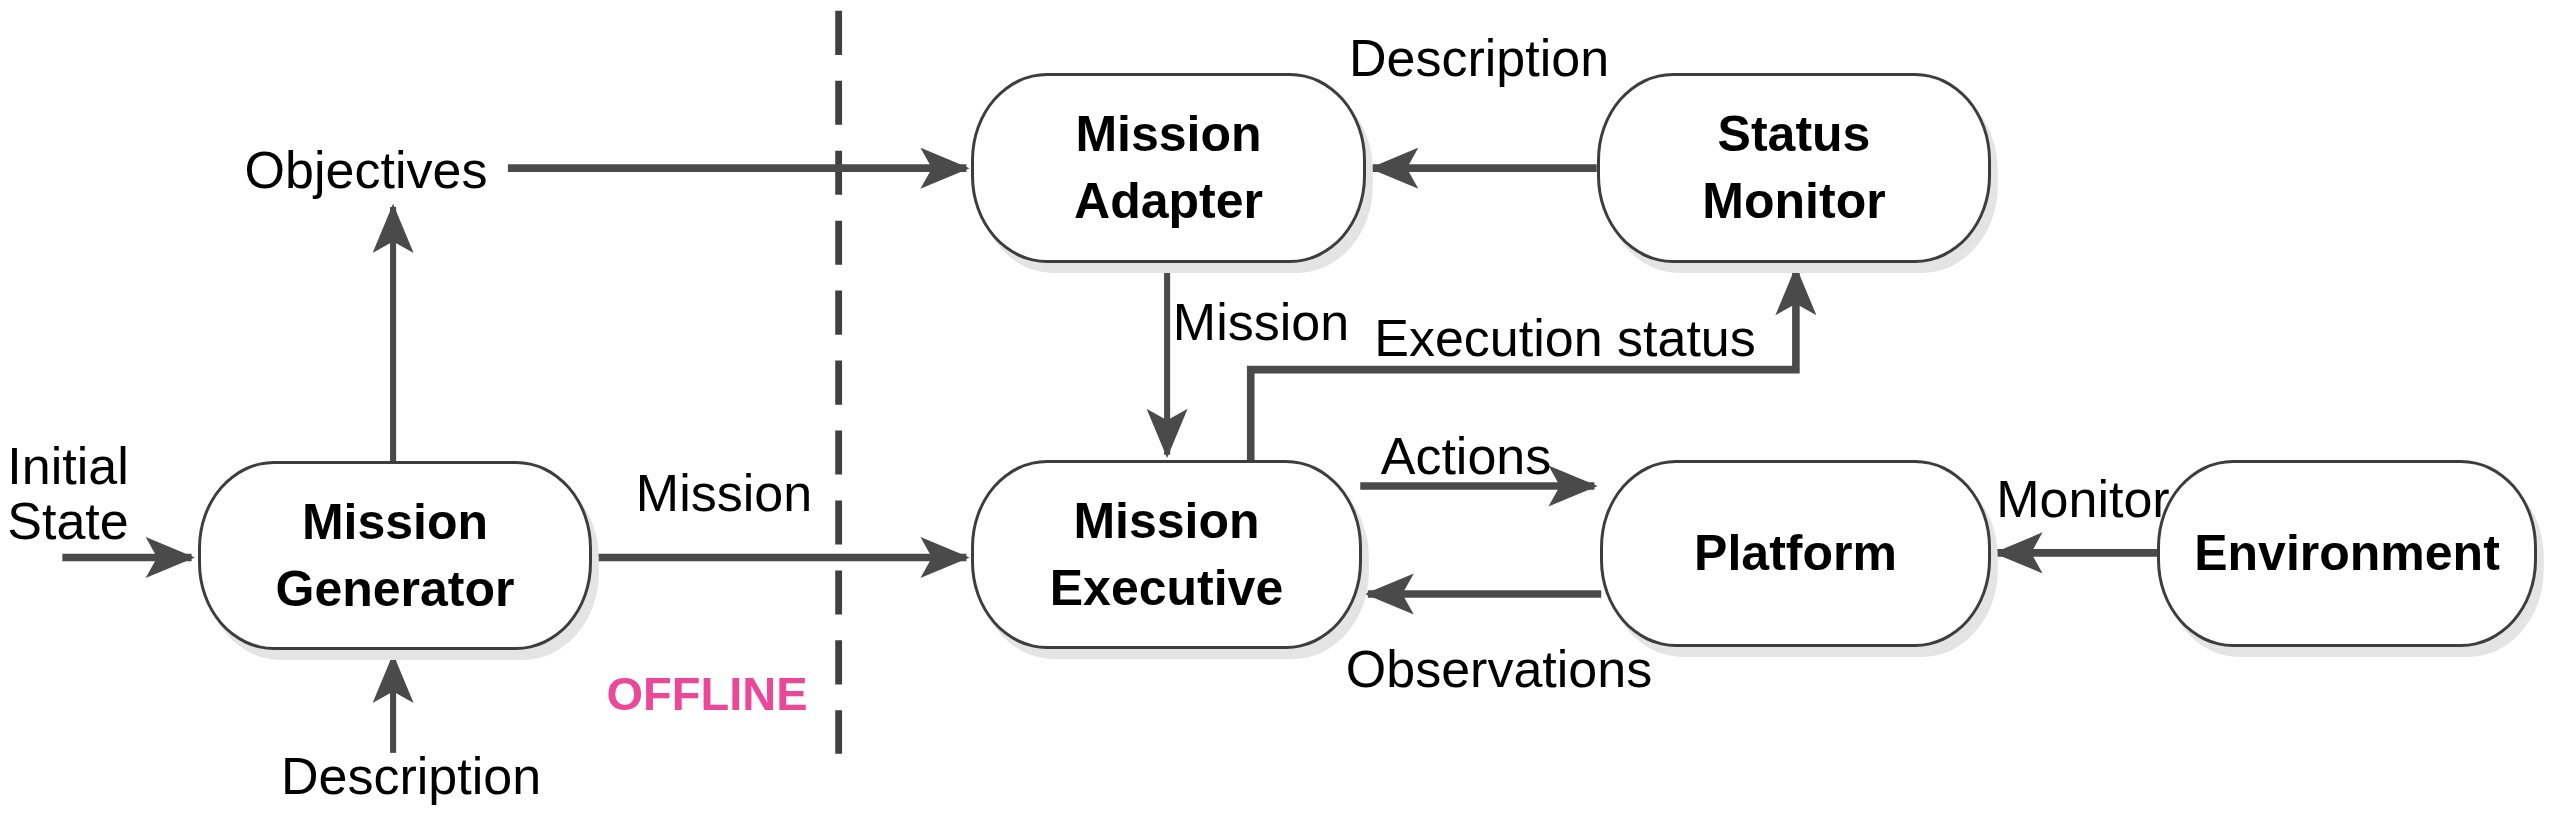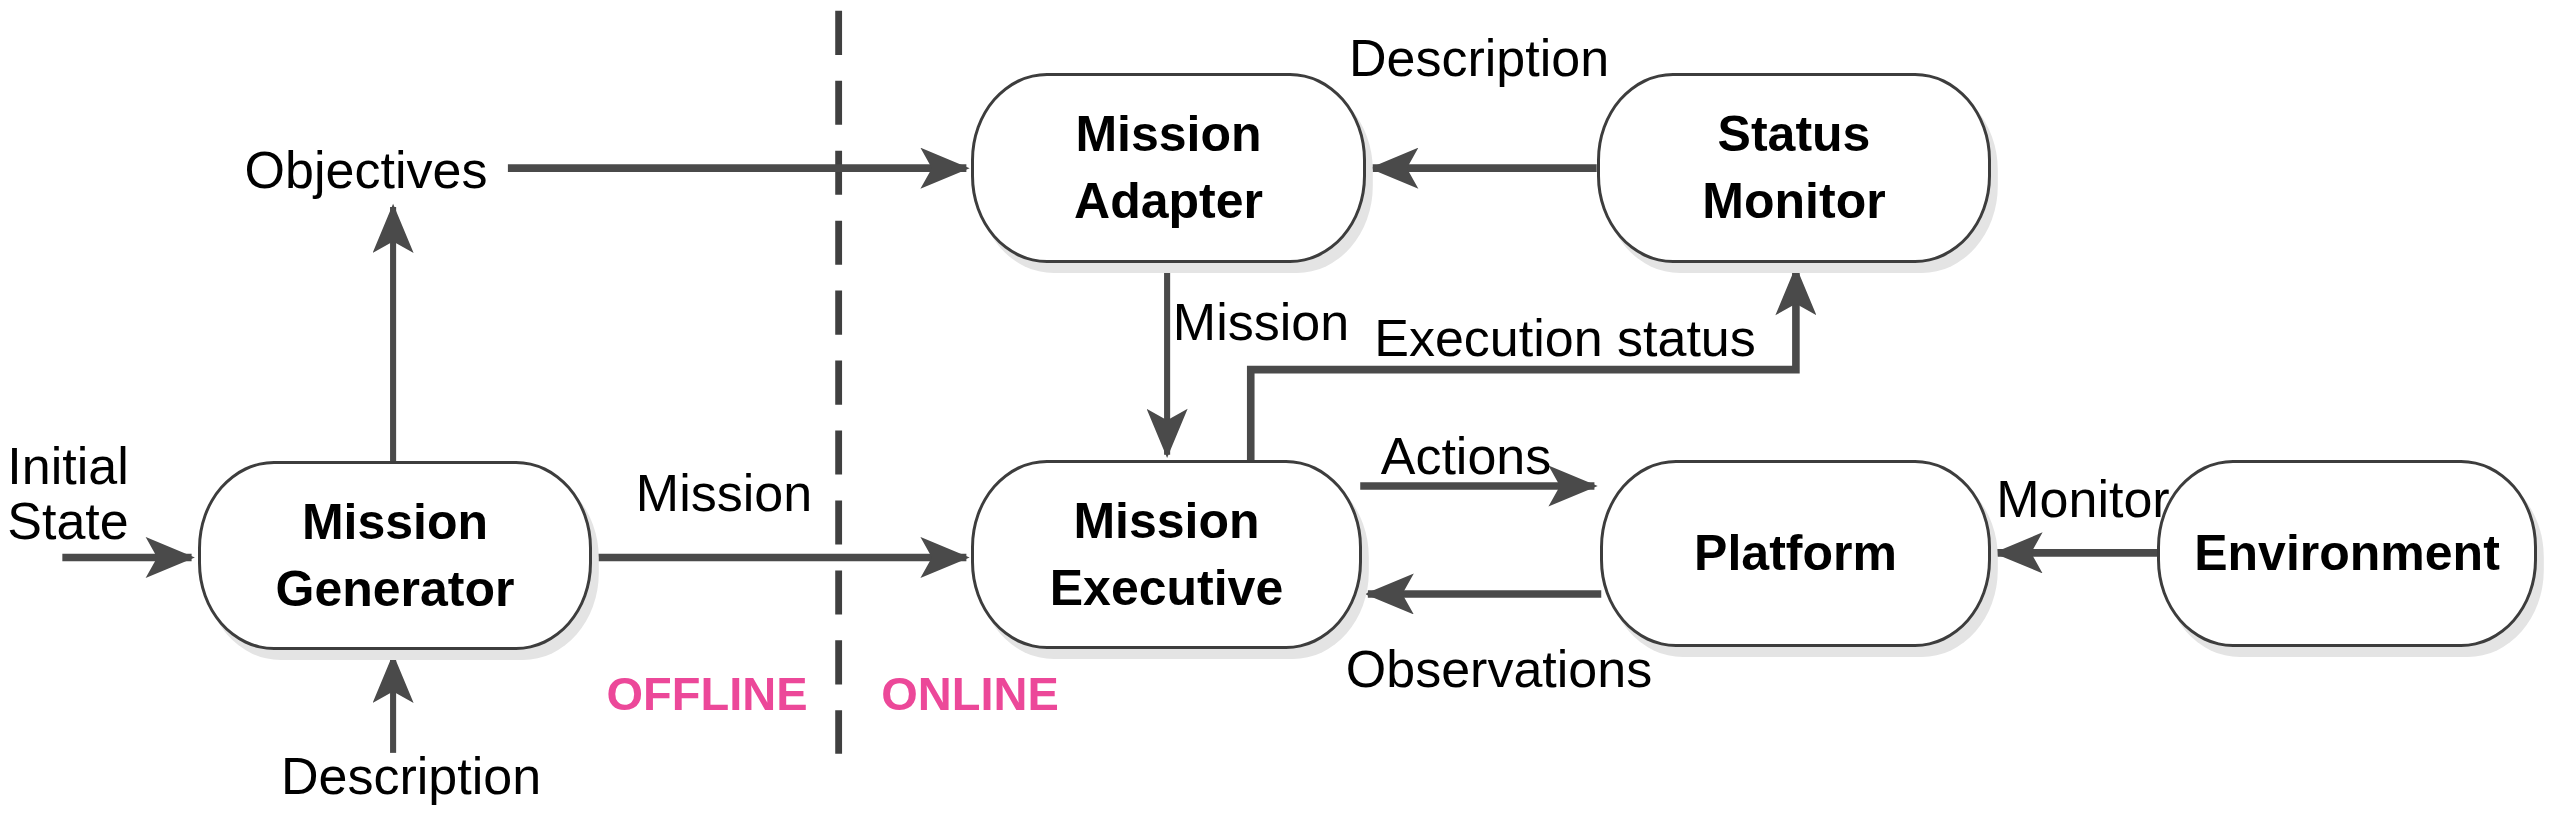--- a/index.html
+++ b/index.html
@@ -150,16 +150,15 @@
   <div class="edge-label" style="left:1565px; top:338px;">Execution status</div>
 
   <div class="edge-label" style="left:1466px; top:456px;">Actions</div>
 
   <div class="edge-label" style="left:1499px; top:669px;">Observations</div>
 
   <div class="edge-label" style="left:2083px; top:499px;">Monitor</div>
 
   <div class="zone-label" style="left:707px; top:693px;">OFFLINE</div>
 
-  <div class="zone-label" style="left:970px; top:693px;">ONLINE</div>
 
 </div>
 
 
 </body></html>

